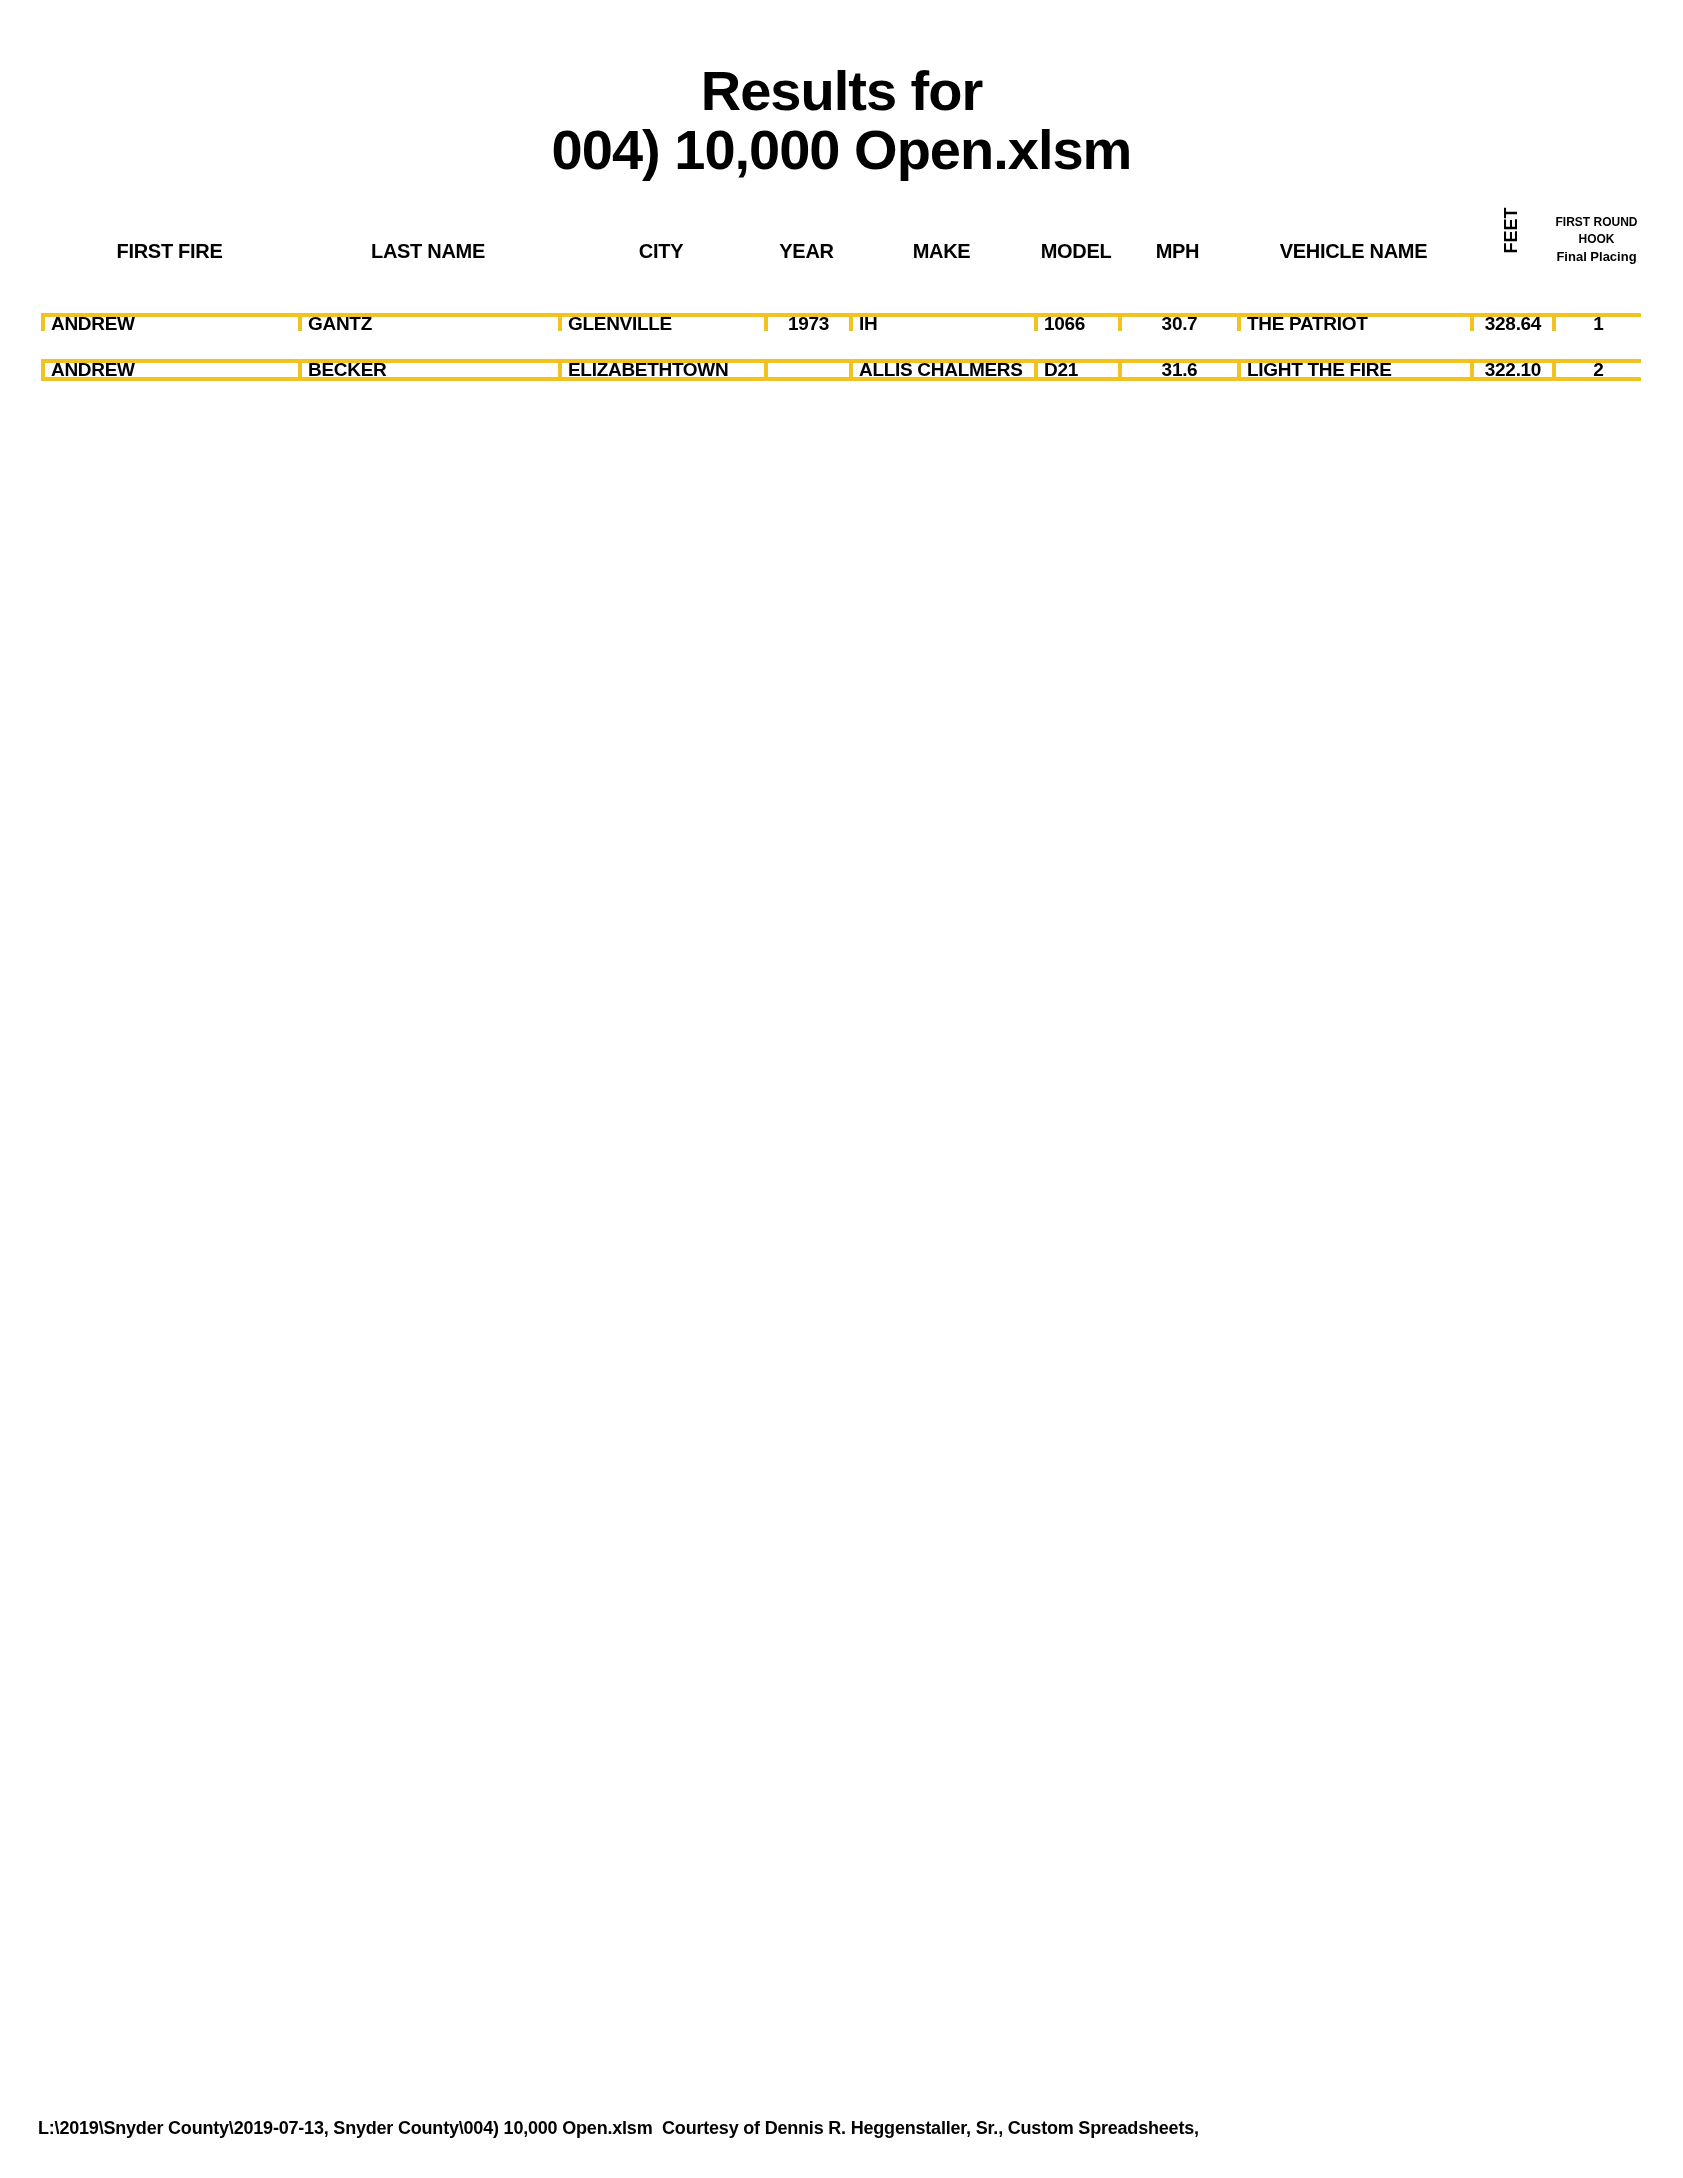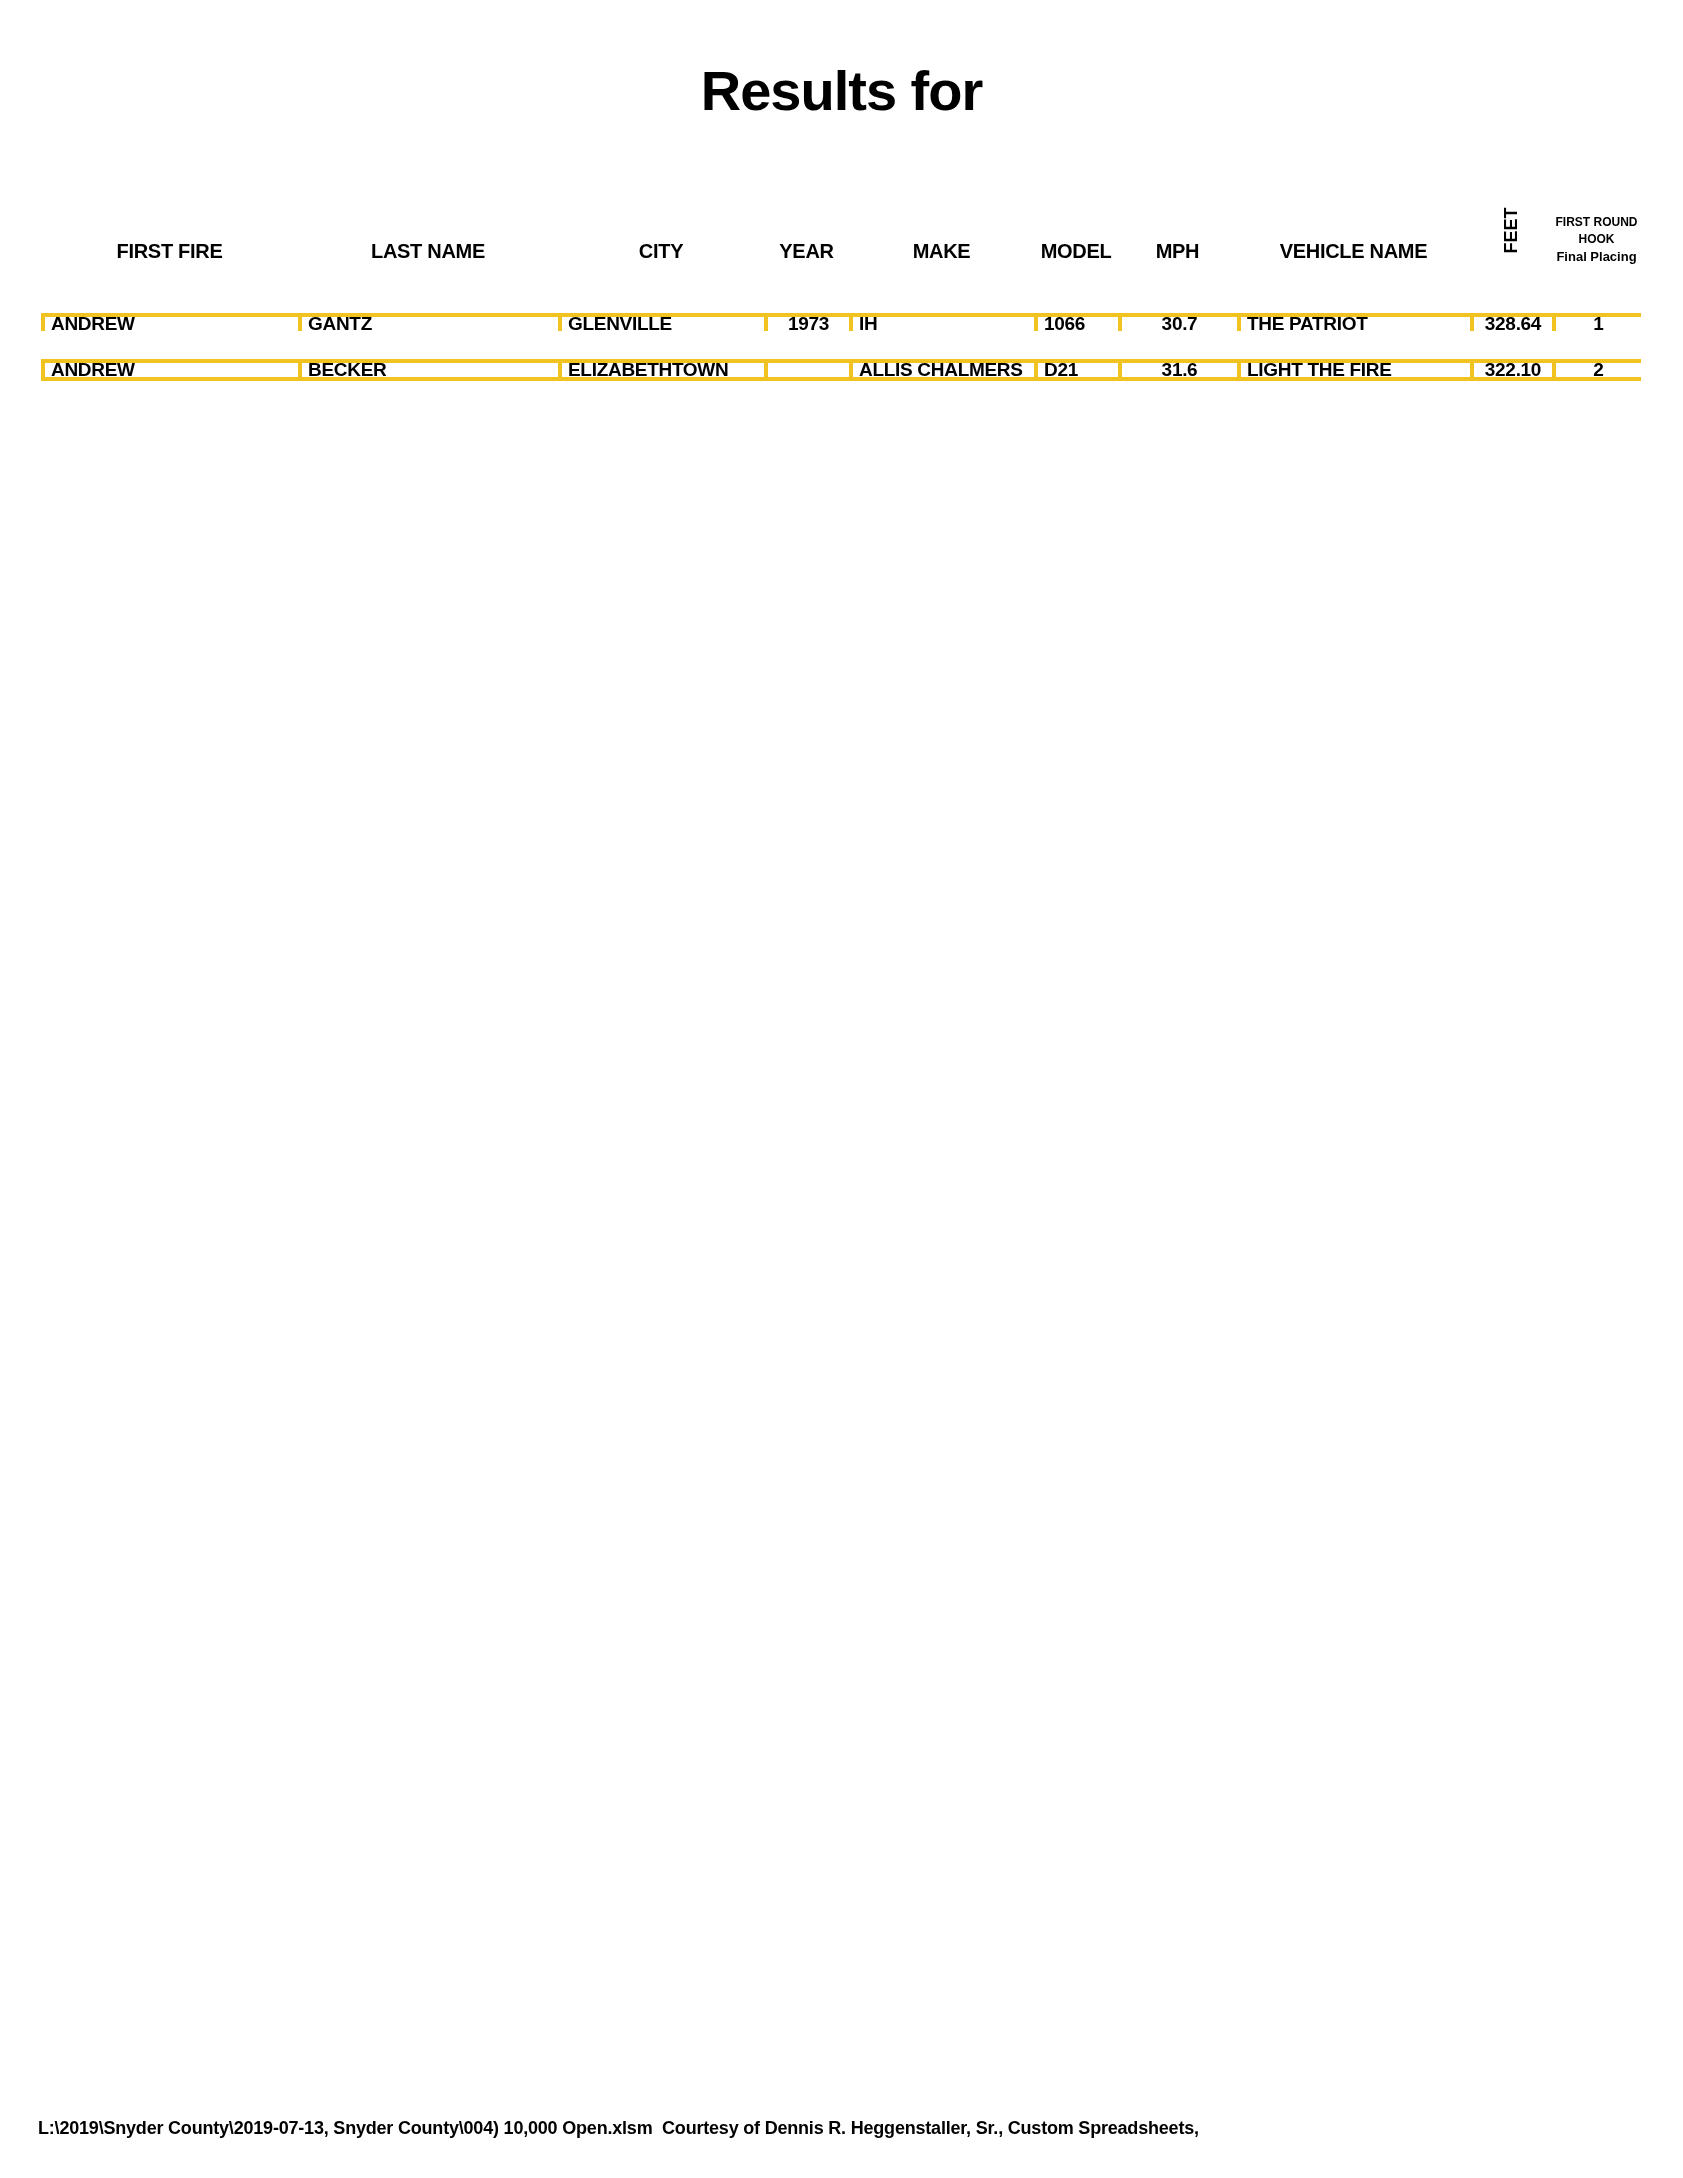--- a/index.html
+++ b/index.html
@@ -68,20 +68,21 @@
     white-space: pre; letter-spacing: -0.2px;
   }
 </style>
 </head>
 <body>
 
 <div id="page">
 
   <div class="title-block">
     <div>Results for</div>
+    <div>004) 10,000 Open.xlsm</div>
   </div>
 
   <div class="hdr-row">
     <div class="hcell">FIRST FIRE</div>
     <div class="hcell">LAST NAME</div>
     <div class="hcell">CITY</div>
     <div class="hcell">YEAR</div>
     <div class="hcell">MAKE</div>
     <div class="hcell">MODEL</div>
     <div class="hcell">MPH</div>

